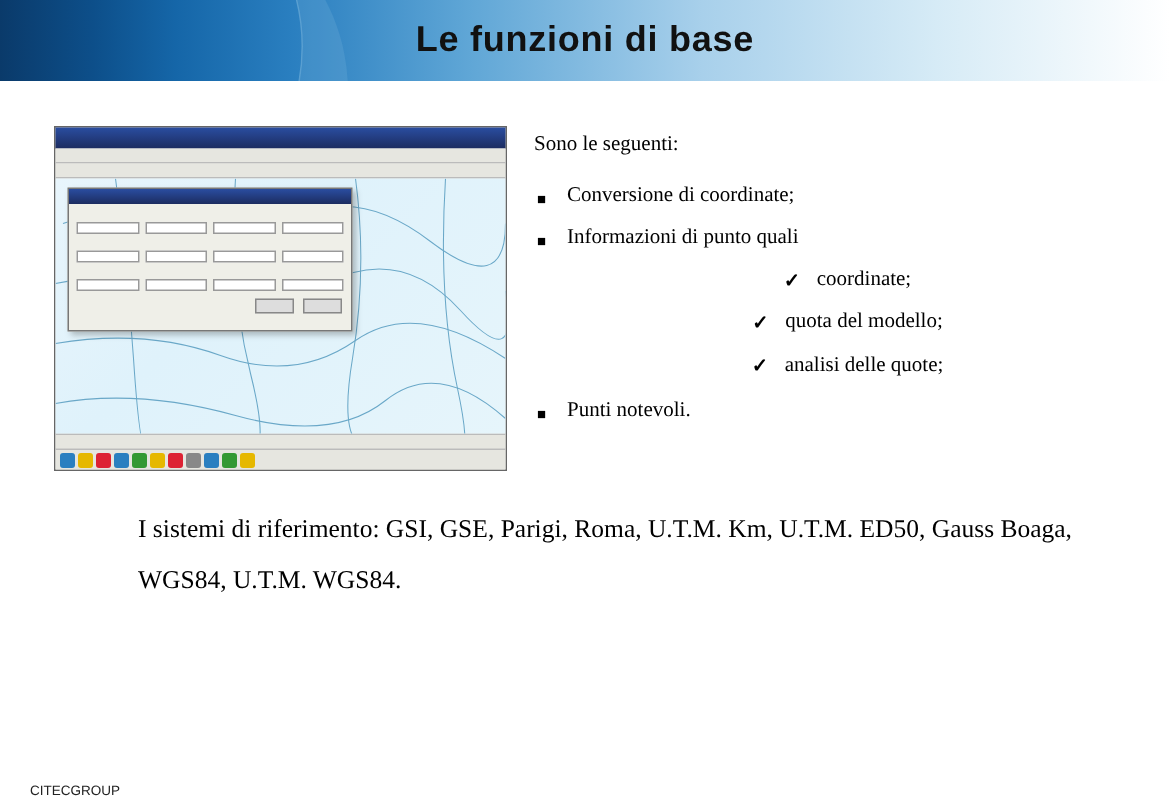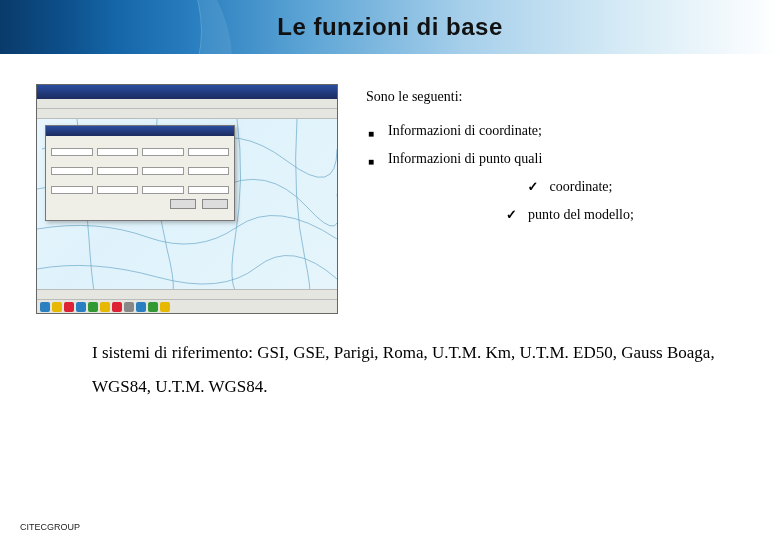--- a/index.html
+++ b/index.html
@@ -36,21 +36,21 @@
   .title-text {
     font-size: 24px;
     font-weight: 700;
     color: #111;
     z-index: 2;
     letter-spacing: .5px;
   }
   .content {
     display: flex;
     padding: 30px 36px 10px 36px;
-    gap: 28px;
+    gap: 18px;
   }
   .thumb {
     width: 302px;
     height: 230px;
     border: 1px solid #666;
     background: #eeeeea;
     display: flex;
     flex-direction: column;
   }
   .thumb-titlebar {
@@ -207,28 +207,30 @@
         <div class="ic ic8"></div>
       <div class="ic ic1"></div>
         <div class="ic ic5"></div>
         <div class="ic ic2"></div>
     </div>
   </div>
 
   <div class="list-col">
     <div class="intro">Sono le seguenti:</div>
     <ul class="sq">
-      <li>Informazioni di coordinate;</li>
+      <li>Conversione di coordinate;</li>
       <li>
         <span>Informazioni di punto quali</span>
         <ul class="ck">
           <li>coordinate;</li>
-          <li>punto del modello;</li>
+          <li>quota del modello;</li>
+          <li>analisi delle quote;</li>
         </ul>
       </li>
+      <li>Punti notevoli.</li>
     </ul>
   </div>
 
 </div>
 
 <div class="note">I sistemi di riferimento: GSI, GSE, Parigi, Roma, U.T.M. Km, U.T.M. ED50, Gauss Boaga, WGS84, U.T.M. WGS84.</div>
 
 <div class="footer">
   <span>CITECGROUP</span>
 </div>

